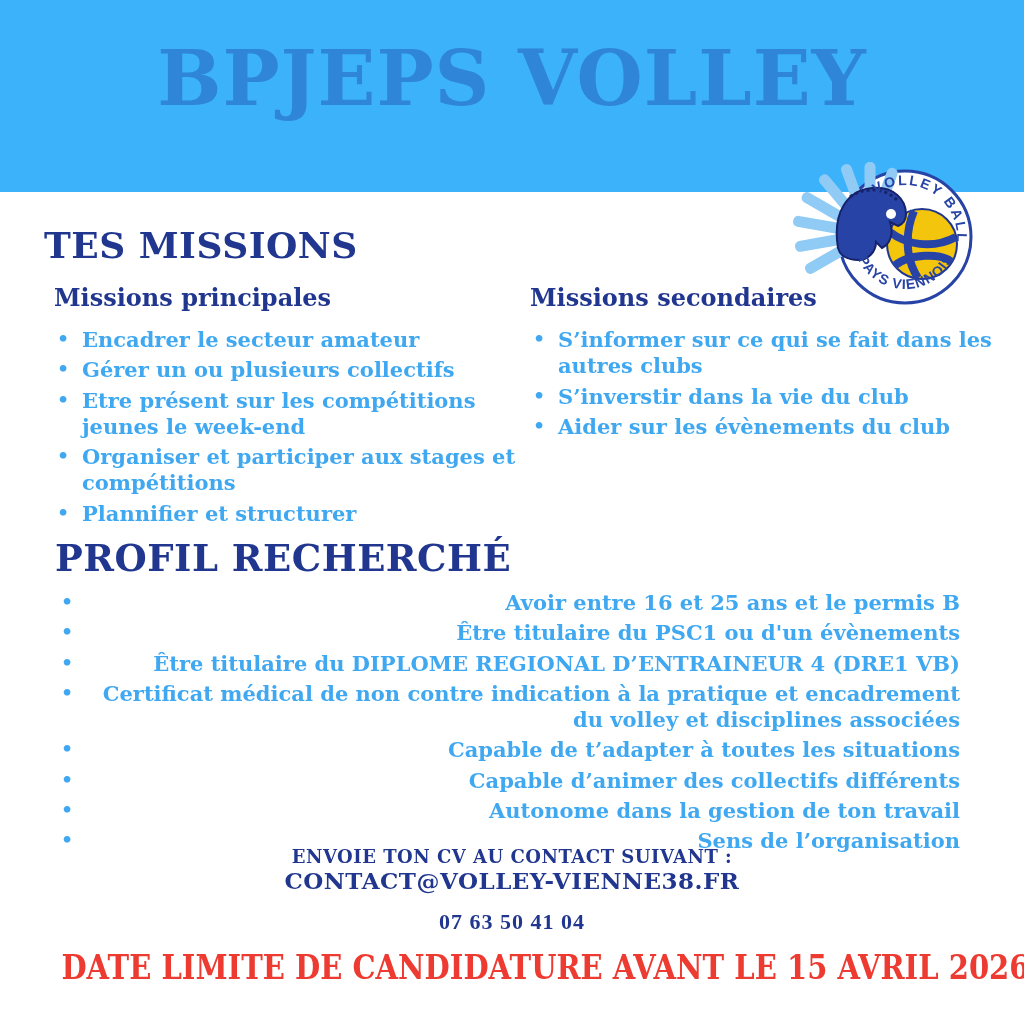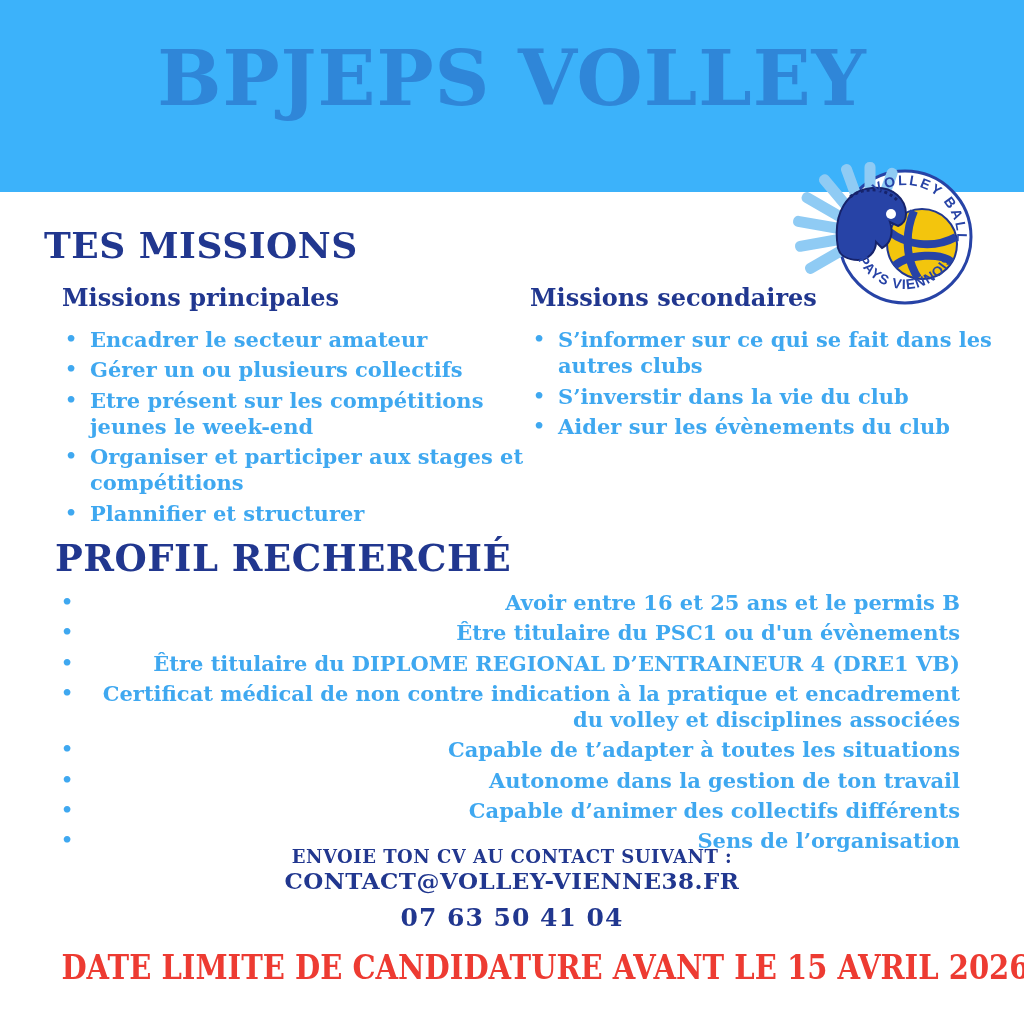--- a/index.html
+++ b/index.html
@@ -37,21 +37,21 @@
     margin: 0; font-size: 36px; font-weight: bold;
     color: var(--navy, #21378F); letter-spacing: 0.5px;
   }
   .h-profil {
     position: absolute; left: 55px; top: 536px;
     margin: 0; font-size: 37px; font-weight: bold;
     color: var(--navy, #21378F); letter-spacing: 0.5px; text-align: center;
   }
 
   .col { position: absolute; }
-  .col-primary { left: 62px; top: 283px; width: 480px; }
+  .col-primary { left: 54px; top: 283px; width: 480px; }
   .col-secondary { left: 530px; top: 283px; width: 464px; }
   .subhead {
     margin: 0 0 15px 0; font-size: 24px; font-weight: bold;
     color: var(--navy, #21378F);
   }
 
   ul.blist {
     list-style: none; margin: 0; padding: 0;
     color: var(--light-blue, #3FA8F0);
     font-weight: bold; font-size: 21px; line-height: 1.25;
@@ -64,21 +64,21 @@
   }
 
   .profil-list { position: absolute; left: 58px; top: 590px; width: 902px; font-size: 20px; text-align: right; }
 
   .contact {
     position: absolute; left: 0; top: 846px; width: 1024px;
     text-align: center; color: var(--navy, #21378F); font-weight: bold;
   }
   .contact .c-intro { font-size: 18px; letter-spacing: 0.5px; text-align: center; }
   .contact .c-email { font-size: 23px; margin-top: 0; letter-spacing: 0.5px; }
-  .contact .c-phone { font-size: 25px; margin-top: 9px; letter-spacing: 1px; }
+  .contact .c-phone { font-size: 22px; margin-top: 15px; letter-spacing: 1px; font-family: Liberation Serif, serif; }
 
   .deadline {
     position: absolute; left: 0; top: 948px; width: 1024px;
     text-align: center; color: var(--red, #ED3B32); font-weight: bold;
     font-size: 33px; white-space: nowrap;
     transform: scaleX(0.88); transform-origin: 512px 0;
   }
 </style>
 </head>
 <body>
@@ -155,22 +155,22 @@
       </ul>
   </div>
 
   <h2 class="h-profil">PROFIL RECHERCHÉ</h2>
   <ul class="blist profil-list">
       <li>Avoir entre 16 et 25 ans et le permis B</li>
       <li>Être titulaire du PSC1 ou d'un évènements</li>
       <li>Être titulaire du DIPLOME REGIONAL D’ENTRAINEUR 4 (DRE1 VB)</li>
       <li>Certificat médical de non contre indication à la pratique et encadrement du volley et disciplines associées</li>
       <li>Capable de t’adapter à toutes les situations</li>
+      <li>Capable d’animer des collectifs différents</li>
       <li>Autonome dans la gestion de ton travail</li>
-      <li>Capable d’animer des collectifs différents</li>
       <li>Sens de l’organisation</li>
     </ul>
 
   <div class="contact">
     <div class="c-intro">ENVOIE TON CV AU CONTACT SUIVANT :</div>
     <div class="c-email">CONTACT@VOLLEY-VIENNE38.FR</div>
     <div class="c-phone">07 63 50 41 04</div>
   </div>
 
   <div class="deadline">DATE LIMITE DE CANDIDATURE AVANT LE 15 AVRIL 2026</div>

